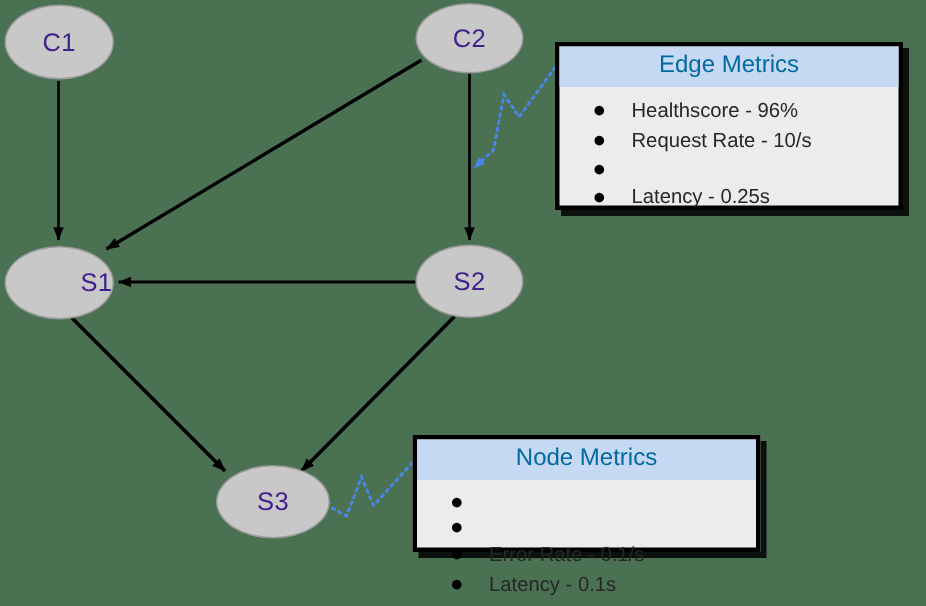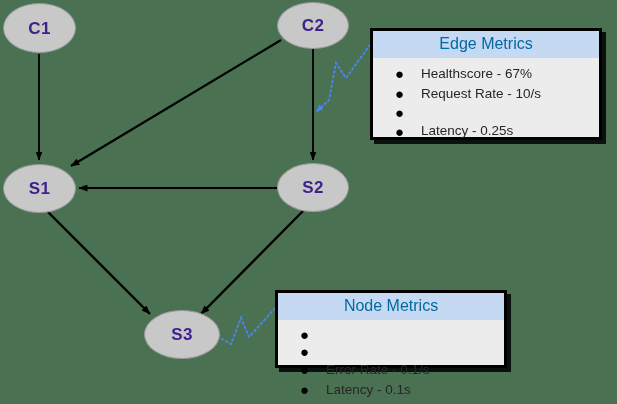--- a/index.html
+++ b/index.html
@@ -27,29 +27,29 @@
     align-items: center;
     justify-content: center;
     border-radius: 50%;
     background: #c8c8c8;
     border: 1px solid #9a9a9a;
     box-sizing: border-box;
     z-index: 4;
   }
   .node-label {
     color: #40208c;
-    font-weight: bold;
+    font-weight: normal;
     font-size: 17px;
     letter-spacing: 0.3px;
     line-height: 1;
     user-select: none;
   }
   #node-c1 { left: 3px;   top: 3px;   width: 73px; height: 50px; }
   #node-c2 { left: 277px; top: 2px;   width: 72px; height: 47px; }
-  #node-s1 { left: 3px;   top: 164px; width: 73px; height: 49px; }
+  #node-s1 { left: 3px;   top: 164px; width: 73px; height: 49px; justify-content: flex-end; }
   #node-s2 { left: 277px; top: 163px; width: 72px; height: 49px; }
   #node-s3 { left: 144px; top: 310px; width: 76px; height: 49px; }
 
   
   .metrics-box {
     position: absolute;
     background: #ececec;
     border: 3px solid #000000;
     box-shadow: 4px 4px 0 0 rgba(0,0,0,0.85);
     box-sizing: border-box;
@@ -138,21 +138,21 @@
 </div>
 <div class="node" id="node-s3">
   <span class="node-label">S3</span>
 </div>
 
 <div class="metrics-box" id="box-edge">
   <div class="metrics-header">Edge Metrics</div>
   <ul class="metrics-list">
     <li>
       <span class="bullet">●</span>
-      <span class="metric-text">Healthscore - 67%</span>
+      <span class="metric-text">Healthscore - 96%</span>
     </li>
     <li>
       <span class="bullet">●</span>
       <span class="metric-text">Request Rate - 10/s</span>
     </li>
     <li>
       <span class="bullet">●</span>
     </li>
     <li>
       <span class="bullet">●</span>

